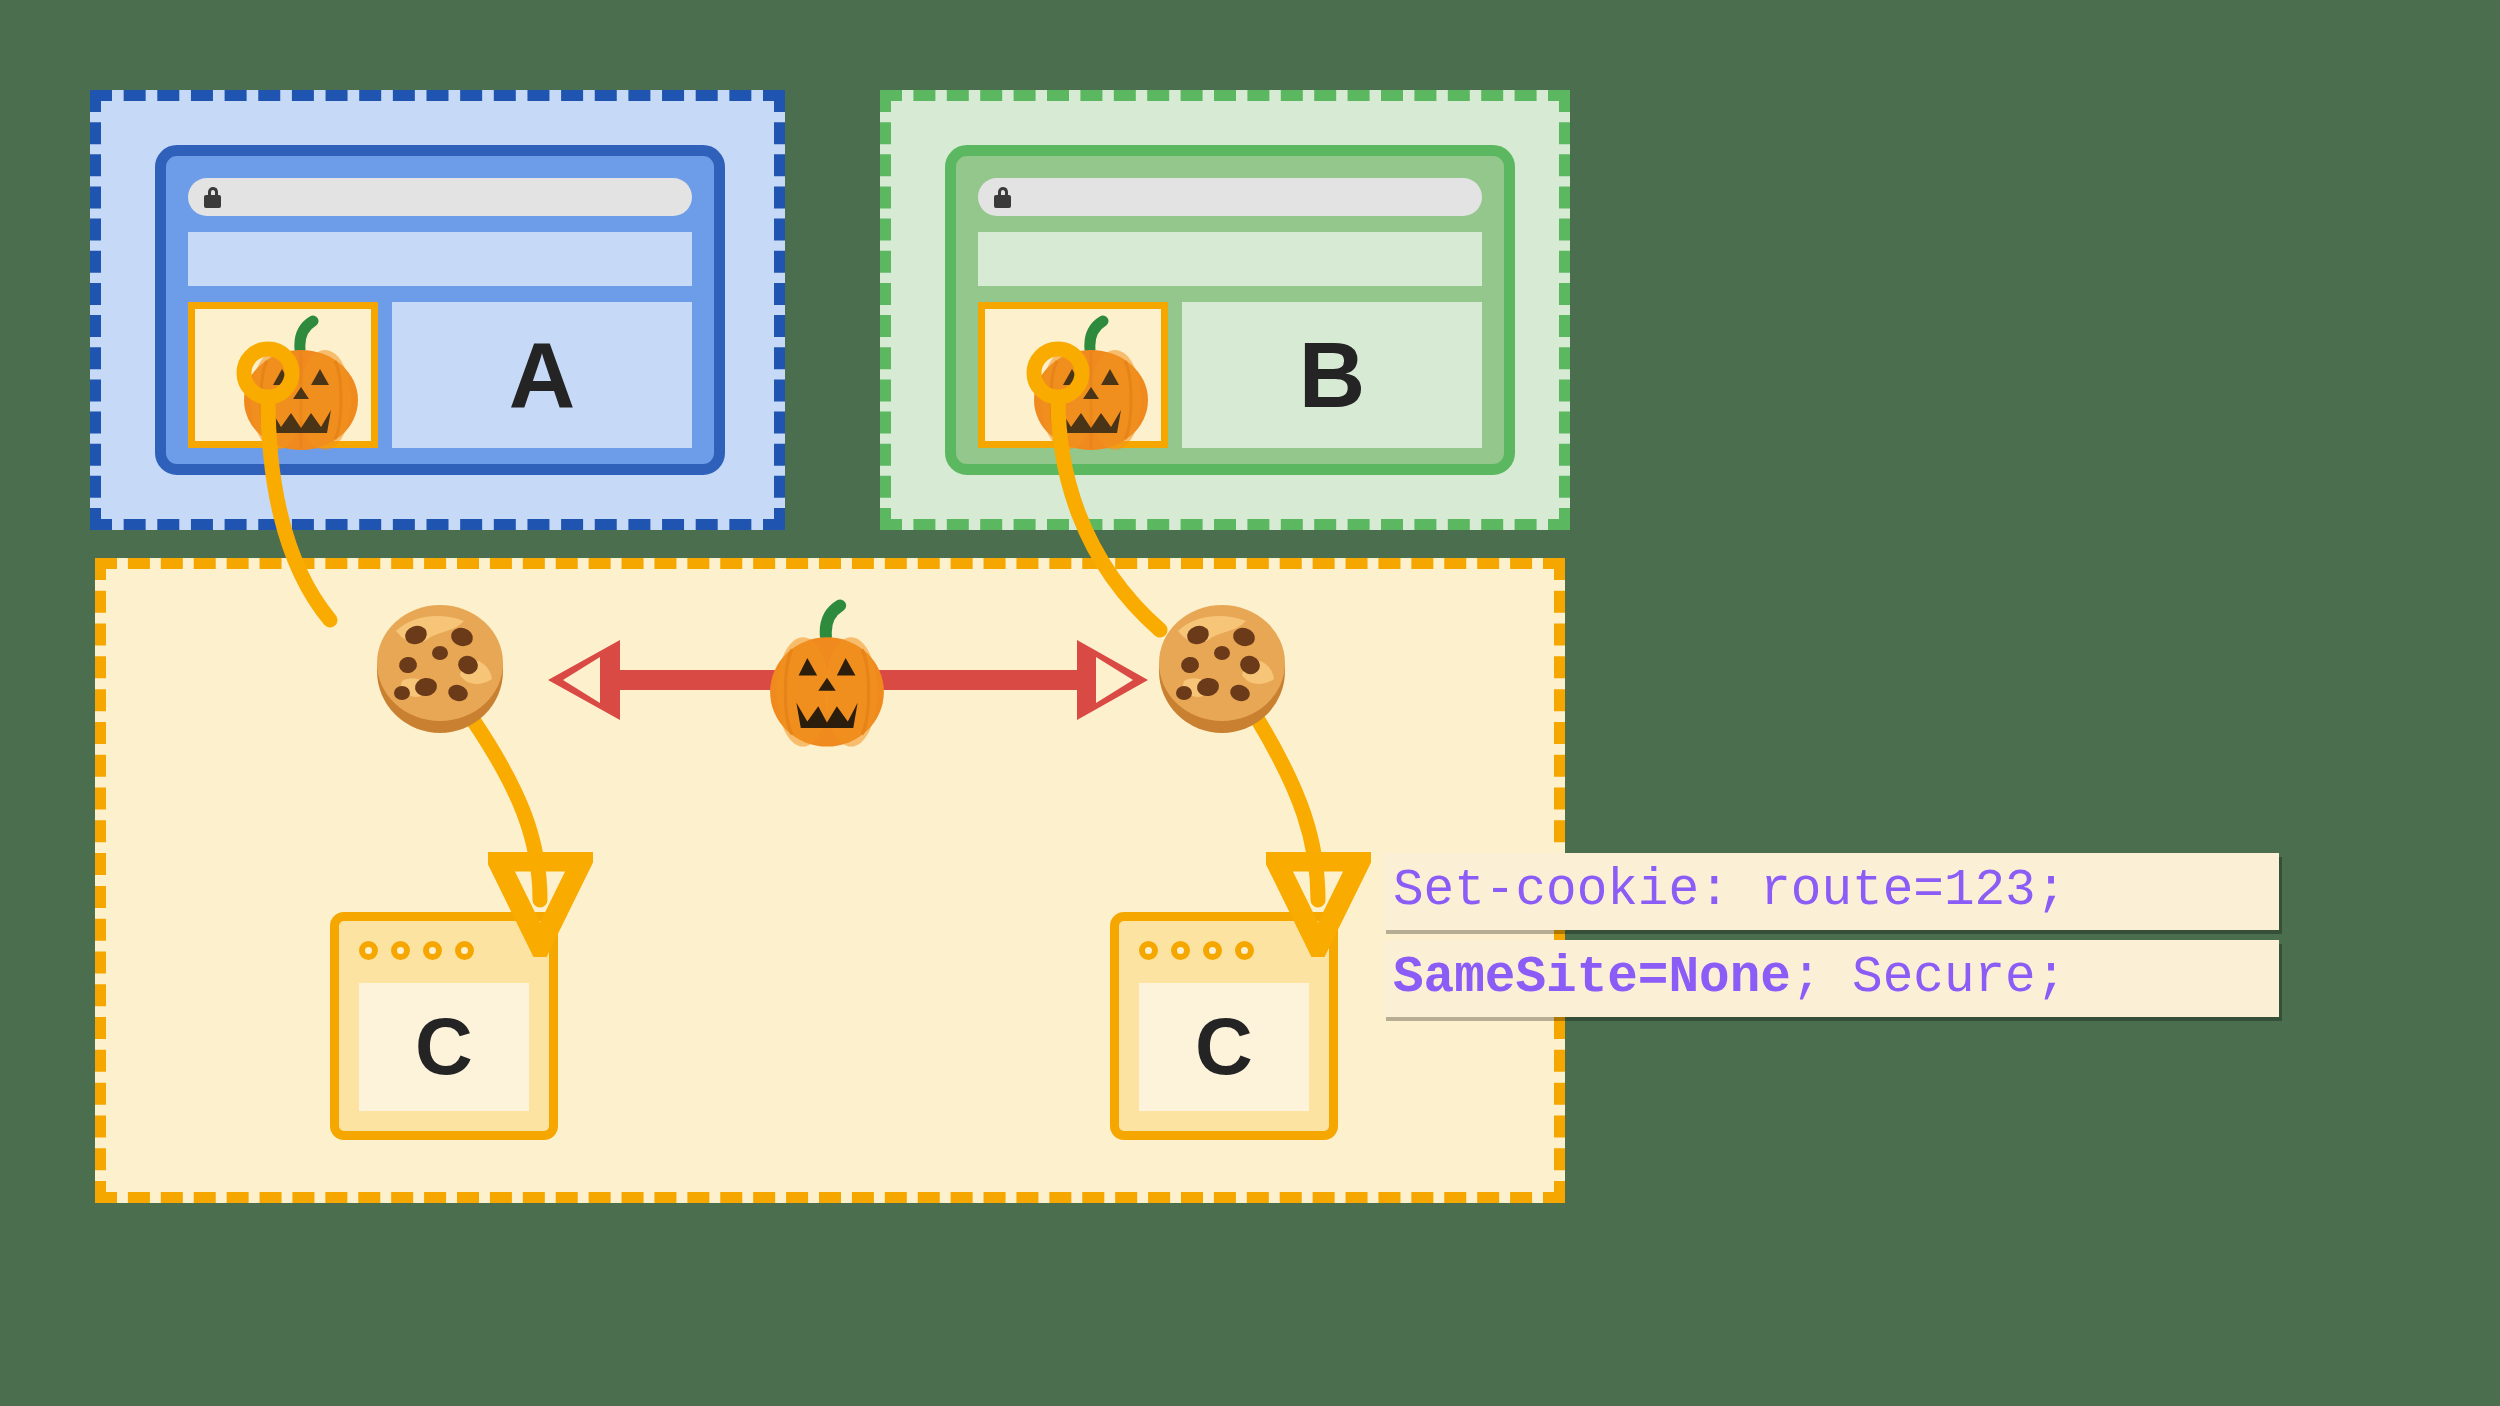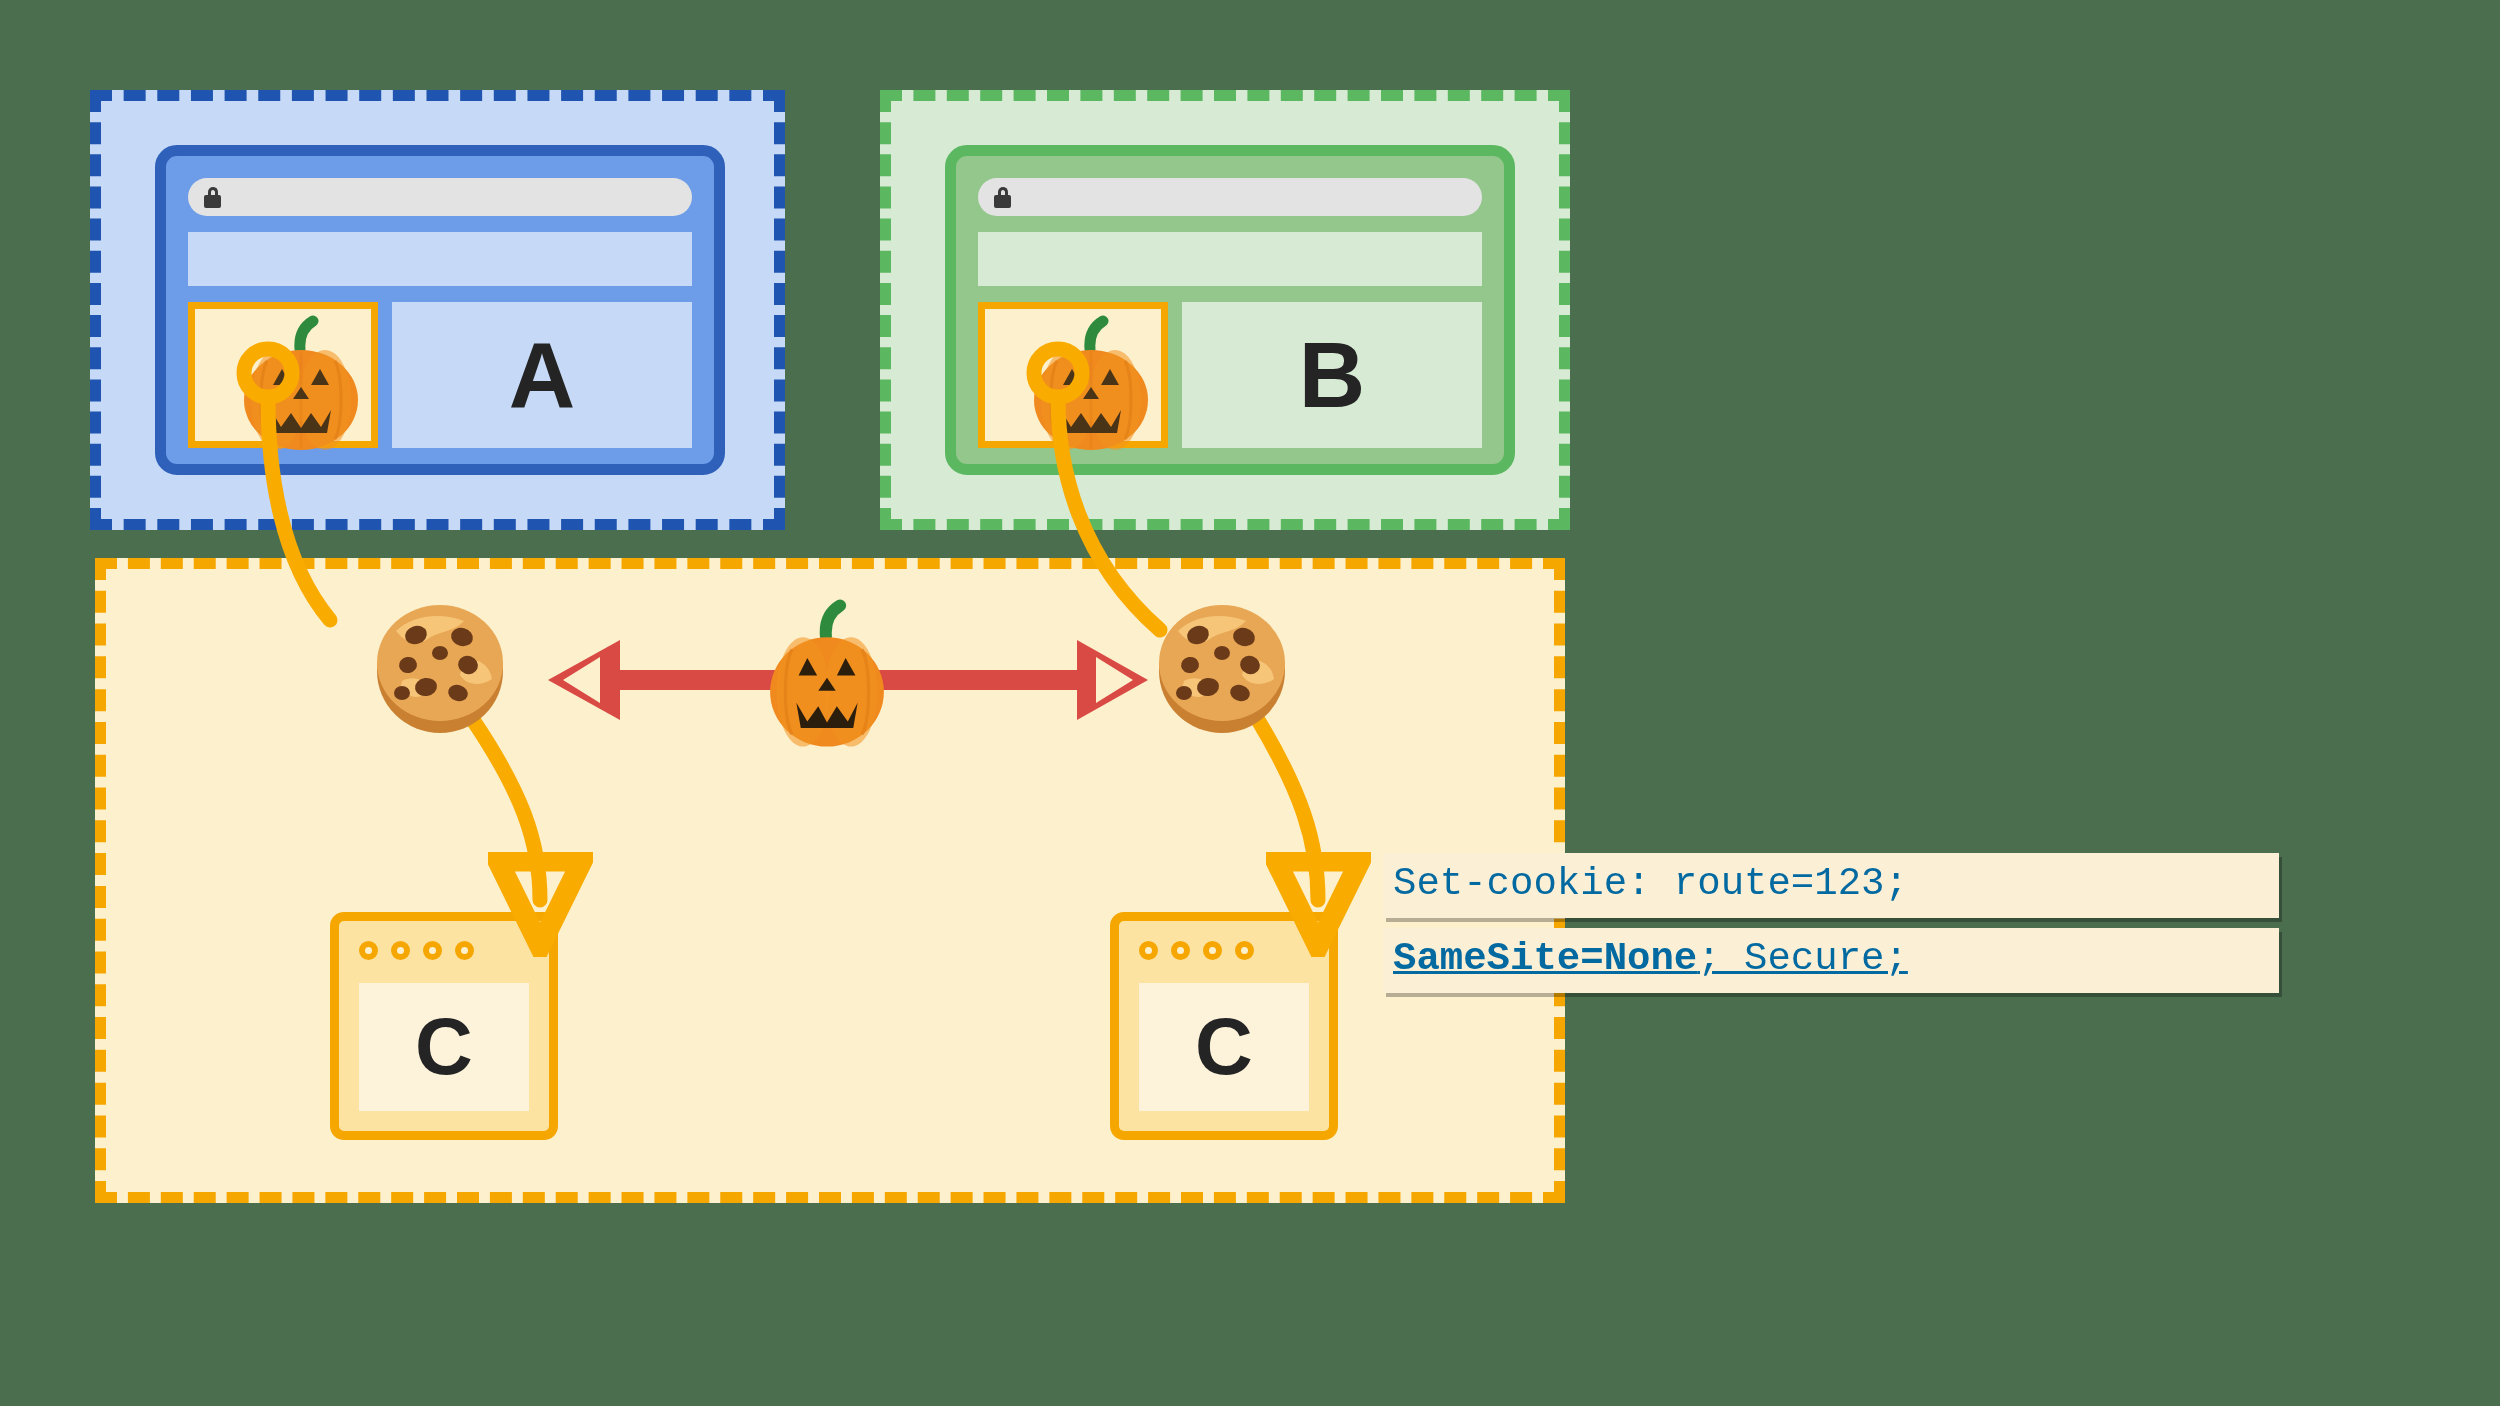--- a/index.html
+++ b/index.html
@@ -161,29 +161,29 @@
 
   
   .code-annot {
     position: absolute;
     left: 1383px; top: 853px;
     width: 896px;
   }
   .code-line {
     background: #fbf0d6;
     font-family: "Liberation Mono", monospace;
-    font-size: 39px;
+    font-size: 51px;
     line-height: 1;
-    color: #0369a1;
+    color: #8b5cf6;
     padding: 12px 16px 14px 10px;
     box-sizing: border-box;
     white-space: pre;
     box-shadow: 3px 4px 0 rgba(0,0,0,0.28);
   }
-  .code-line + .code-line { margin-top: 10px; text-decoration: underline; }
+  .code-line + .code-line { margin-top: 10px; }
   .code-line b { font-weight: 700; }
 
   svg.overlay {
     position: absolute;
     left: 0; top: 0;
     width: 2500px; height: 1406px;
     pointer-events: none;
     overflow: visible;
   }
 </style>

